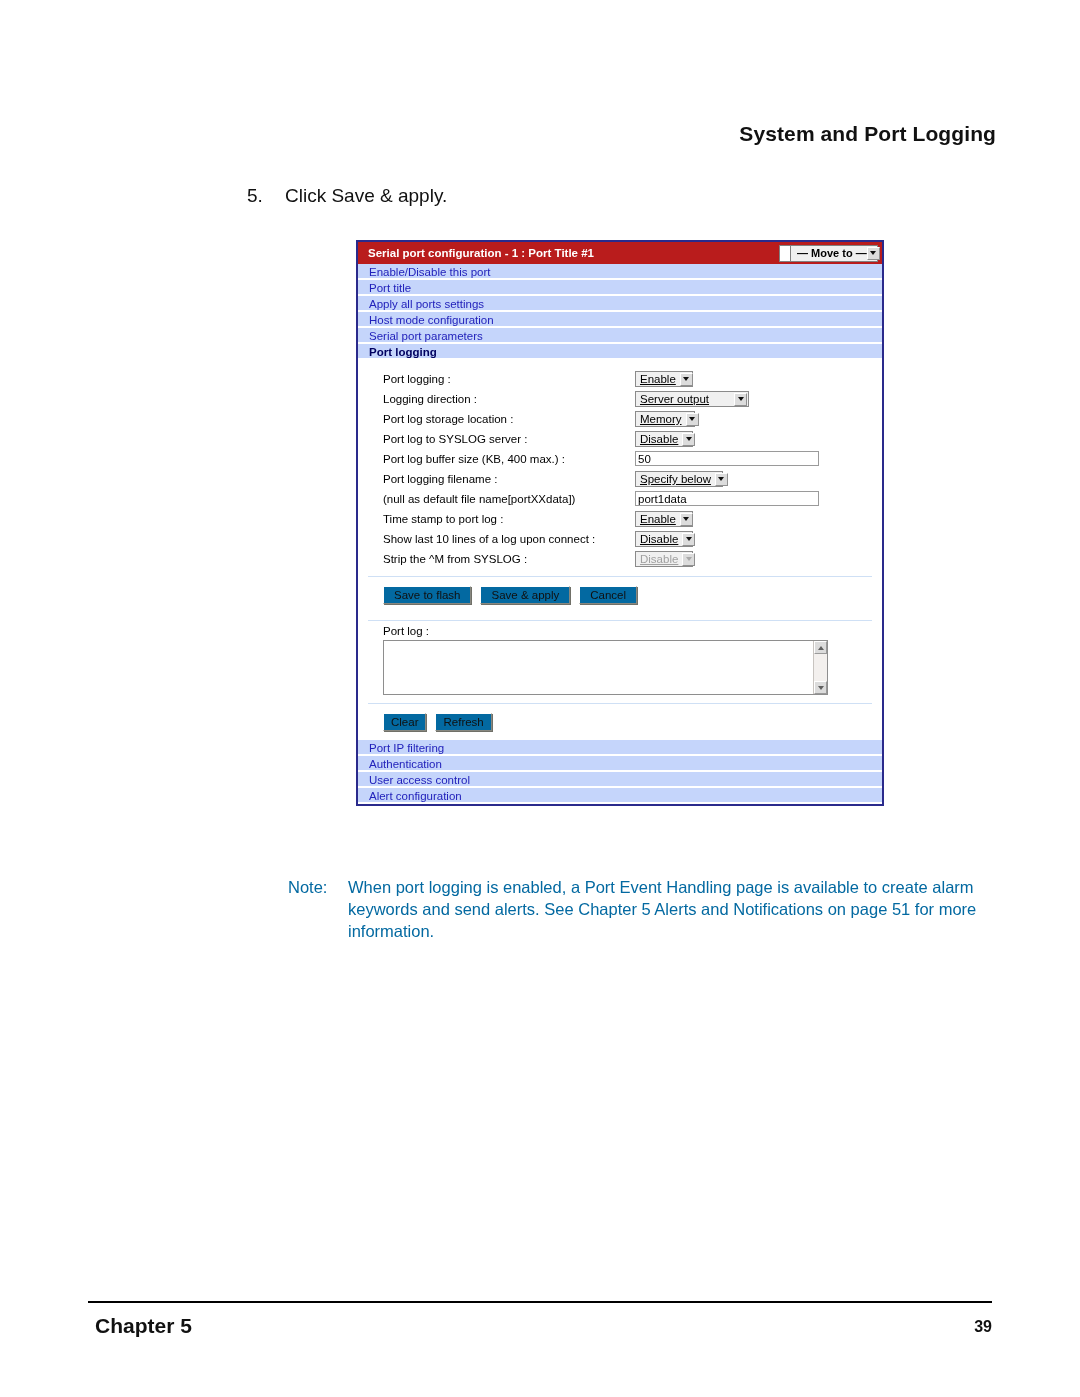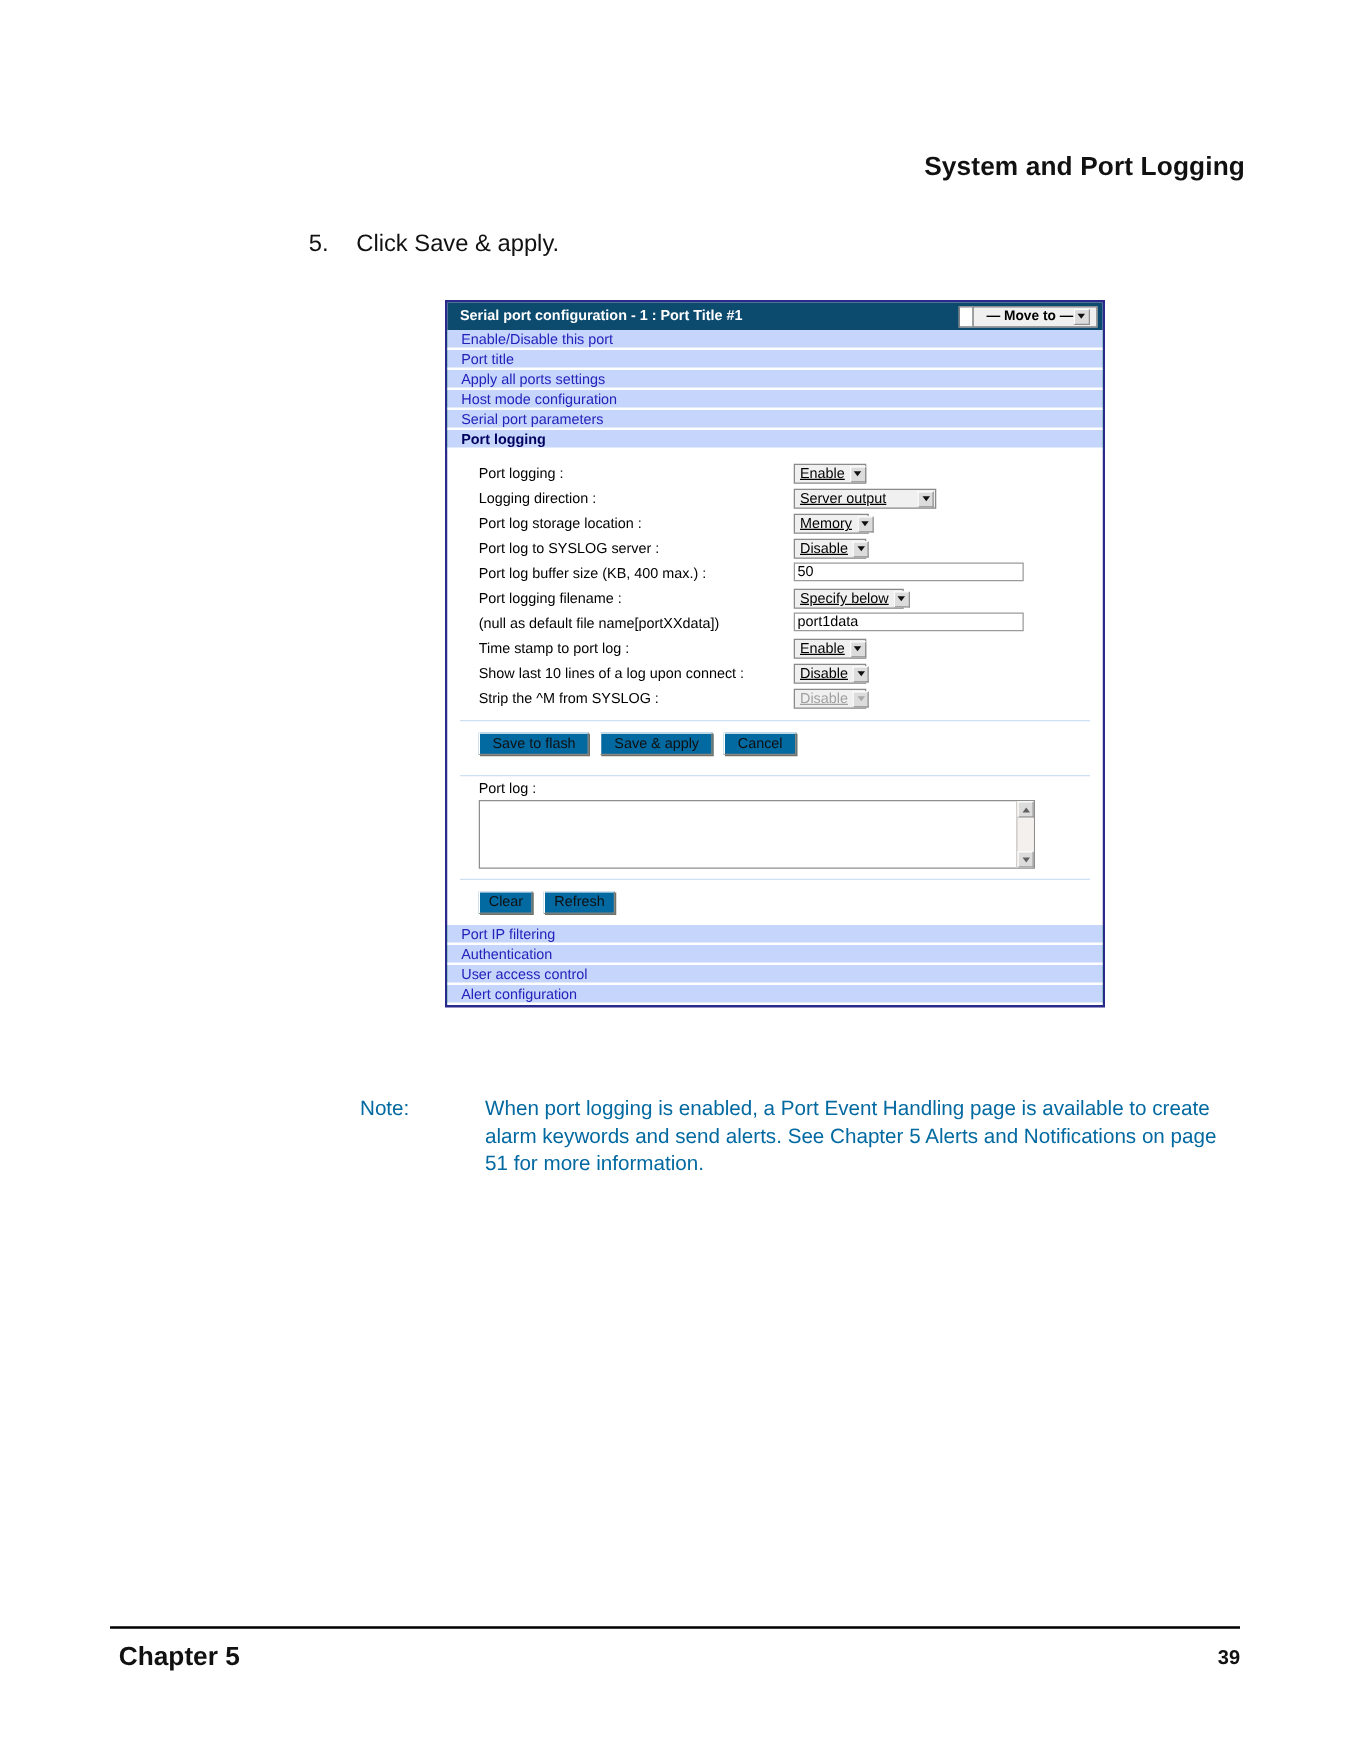--- a/index.html
+++ b/index.html
@@ -43,21 +43,21 @@
     left: 356px;
     top: 240px;
     width: 528px;
     border: 2px solid #2a2a8c;
     background: #ffffff;
     box-sizing: border-box;
     font-size: 11.5px;
   }
 
   .titlebar {
-    background: #0c4a6e;
+    background: #b91c1c;
     color: #ffffff;
     font-weight: bold;
     font-size: 11.5px;
     height: 22px;
     display: flex;
     align-items: center;
     padding: 0 4px 0 10px;
     box-sizing: border-box;
     position: relative;
   }
@@ -68,29 +68,29 @@
     height: 17px;
   }
   .moveto-pad {
     width: 11px;
     background: #ffffff;
     border: 1px solid #808080;
     border-right: none;
     box-sizing: border-box;
   }
   .moveto-select {
-    width: 100px;
+    width: 88px;
     background: #f0f0f0;
     border: 1px solid #808080;
     color: #000000;
     font-size: 11px;
     font-family: "Liberation Sans", sans-serif;
     display: flex;
     align-items: center;
-    justify-content: center;
+    justify-content: flex-start;
     padding: 0 1px 0 6px;
     box-sizing: border-box;
     white-space: nowrap;
   }
   .ddarrow {
     width: 13px;
     height: 13px;
     background: #dcdcdc;
     border: 1px solid #909090;
     border-top-color: #ffffff;
@@ -274,21 +274,21 @@
     position: absolute;
     top: 876px;
     left: 288px;
     width: 700px;
     font-size: 16.5px;
     line-height: 22px;
     color: #0369a1;
     display: flex;
   }
   .note-label { flex: 0 0 60px; }
-  .note-body { flex: 1 1 auto; margin-left: 40px; }
+  .note-body { flex: 1 1 auto; }
 
   
   .footer-rule {
     position: absolute;
     left: 88px;
     top: 1301px;
     width: 904px;
     height: 2px;
     background: #000000;
   }

